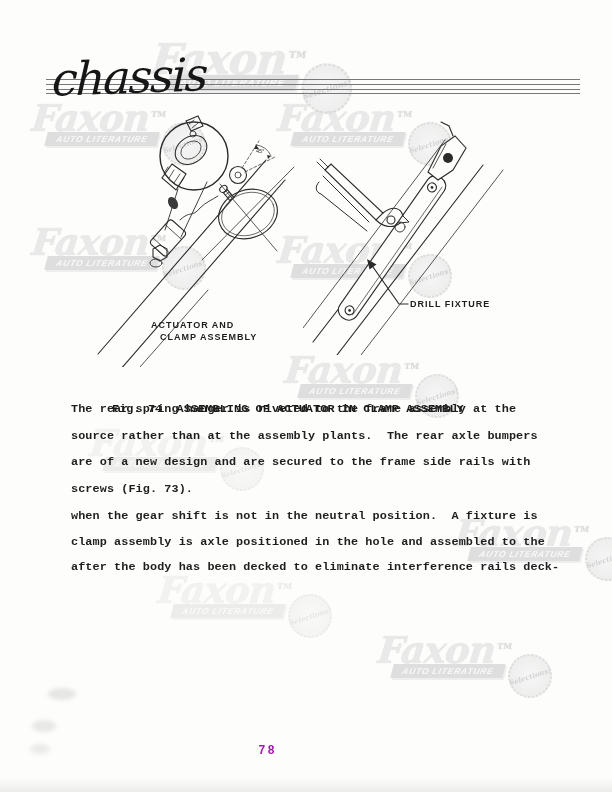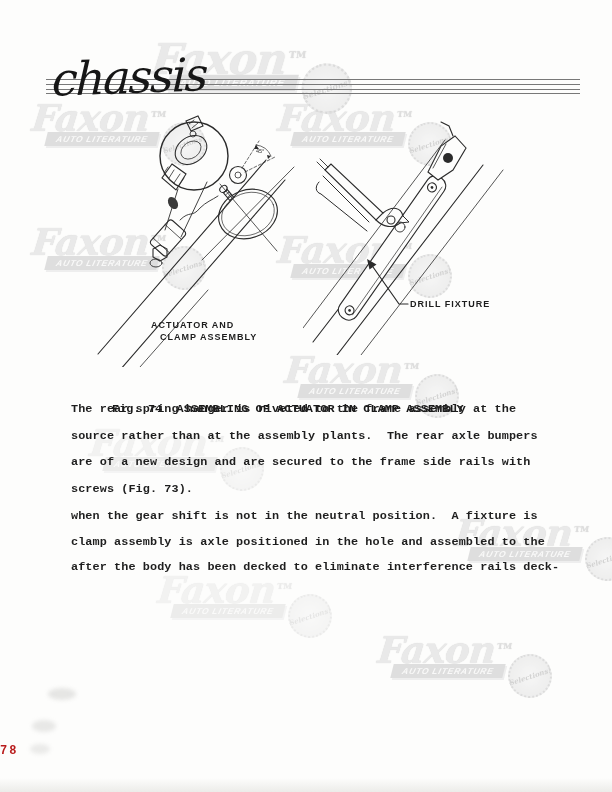--- a/index.html
+++ b/index.html
@@ -63,22 +63,22 @@
   }
   .para { position:absolute; left:71px; z-index:3; }
   .para .tl {
     font:bold 11.8px "Liberation Mono", monospace; color:#1e1e1e;
     white-space:pre; letter-spacing:.1px;
   }
   #para1 { top:396px; } #para1 .tl { line-height:26.6px; }
   #para2 { top:504px; } #para2 .tl { line-height:25.5px; }
 
   .pagenum {
-    position:absolute; left:0; top:744px; width:535px; text-align:left; z-index:3;
-    font:bold 12px "Liberation Mono", monospace; color:#b91c1c; letter-spacing:2px;
+    position:absolute; left:0; top:744px; width:535px; text-align:center; z-index:3;
+    font:bold 12px "Liberation Mono", monospace; color:#a21caf; letter-spacing:2px;
   }
 
   .smudge { position:absolute; background:#a9a9a6; border-radius:50%; filter:blur(2px); z-index:1; }
 </style>
 </head>
 <body>
 
 <div class="page">
 
   <div>

